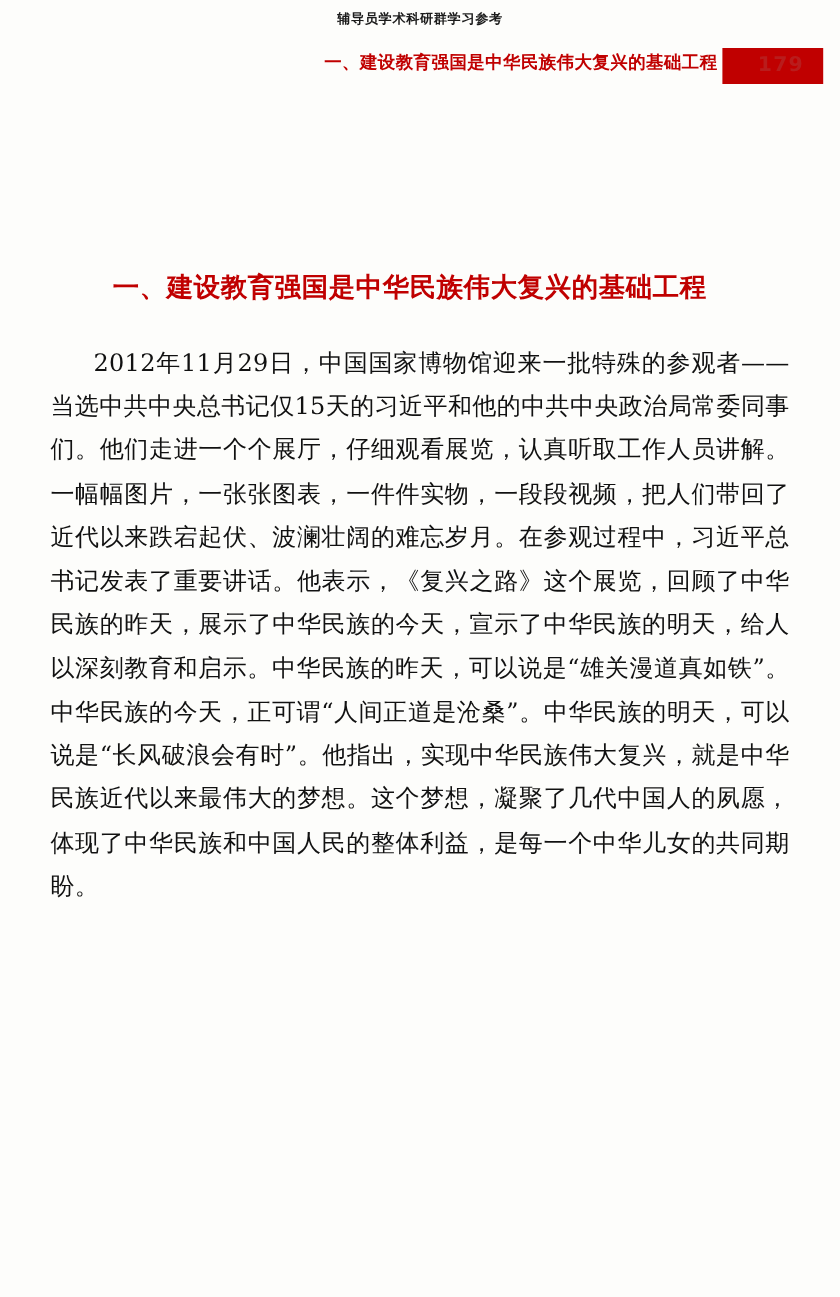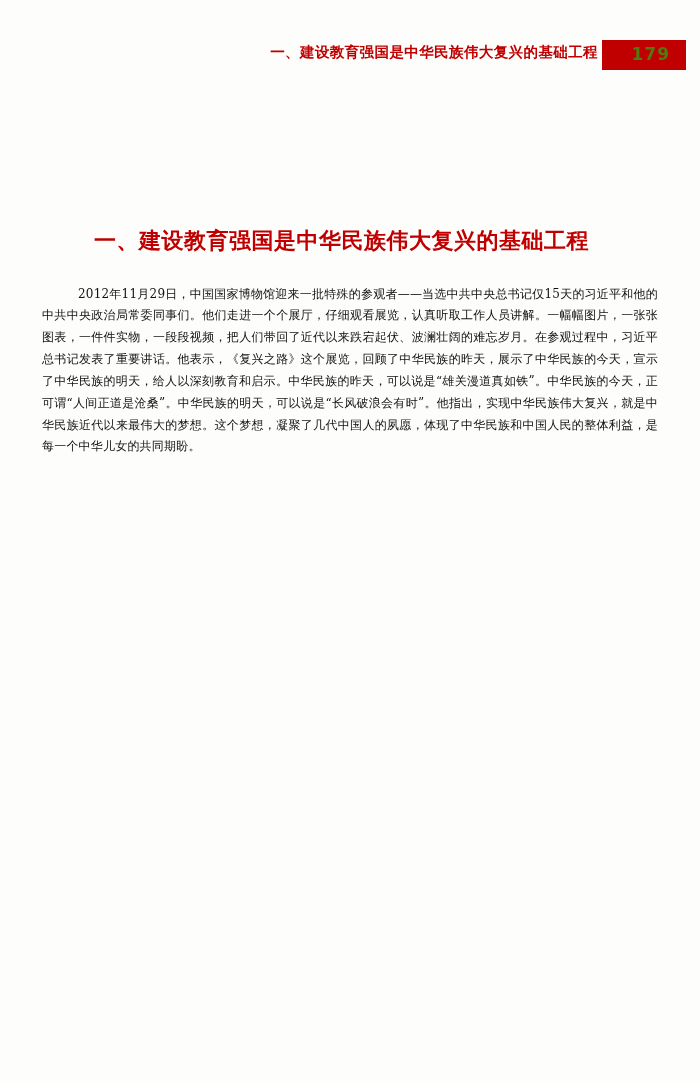--- a/index.html
+++ b/index.html
@@ -61,21 +61,21 @@
     width: 84px;
     height: 30px;
     background: #c00000;
   }
   .page-number {
     position: absolute;
     right: 30px;
     top: 4px;
     font-size: 17px;
     font-weight: 700;
-    color: #4d7c0f;
+    color: #b91c1c;
     font-family: "DejaVu Sans", "Liberation Sans", sans-serif;
     letter-spacing: 1px;
   }
 
   
   .content {
     position: absolute;
     left: 42px;
     right: 42px;
     top: 225px;
@@ -87,38 +87,39 @@
     line-height: 1.48;
     font-weight: 700;
     color: #c00000;
     font-family: "DejaVu Sans", "Liberation Sans", sans-serif;
     text-indent: 52px;
     letter-spacing: 0.5px;
   }
 
   p.body-para {
     margin: 0 0 2px 0;
-    font-size: 12px;
+    font-size: 20px;
     line-height: 1.82;
     color: #111111;
     text-indent: 36px;
     text-align: justify;
     text-justify: inter-ideograph;
     letter-spacing: 0.2px;
     font-family: "DejaVu Serif", "Liberation Serif", serif;
   }
   p.body-para + p.body-para {
     margin-top: 6px;
   }
 </style>
 </head>
 <body>
 
 <div class="page">
 
+  <div class="running-head">辅导员学术科研群学习参考</div>
 
   <div class="header">
     <div class="header-title">一、建设教育强国是中华民族伟大复兴的基础工程</div>
     <div class="page-number-box"></div>
     <div class="page-number">179</div>
   </div>
 
   <div class="content">
     <h1 class="section-title">一、建设教育强国是中华民族伟大复兴的基础工程</h1>
 

